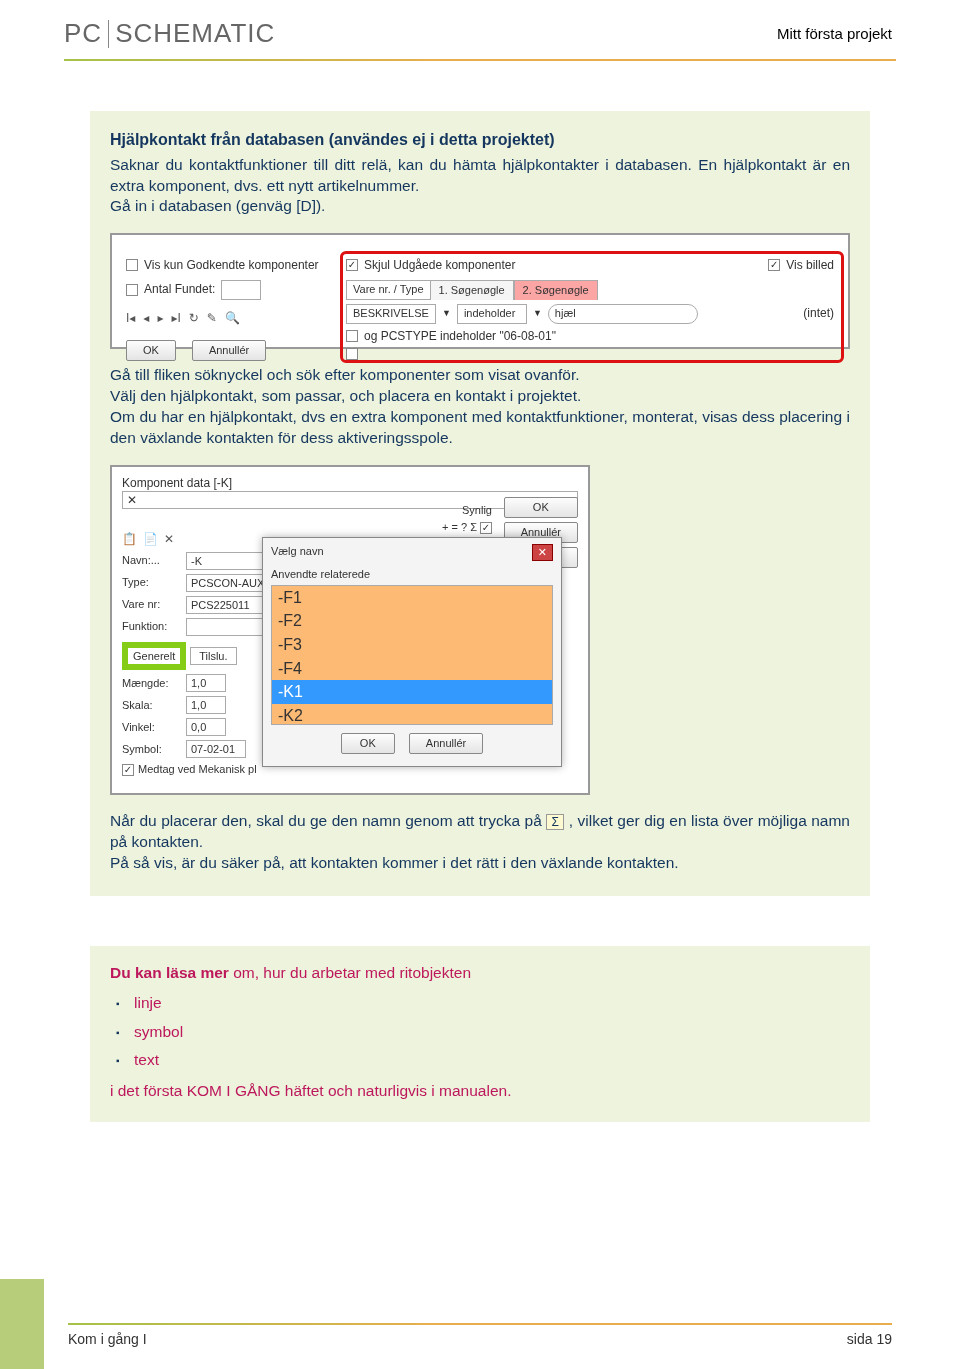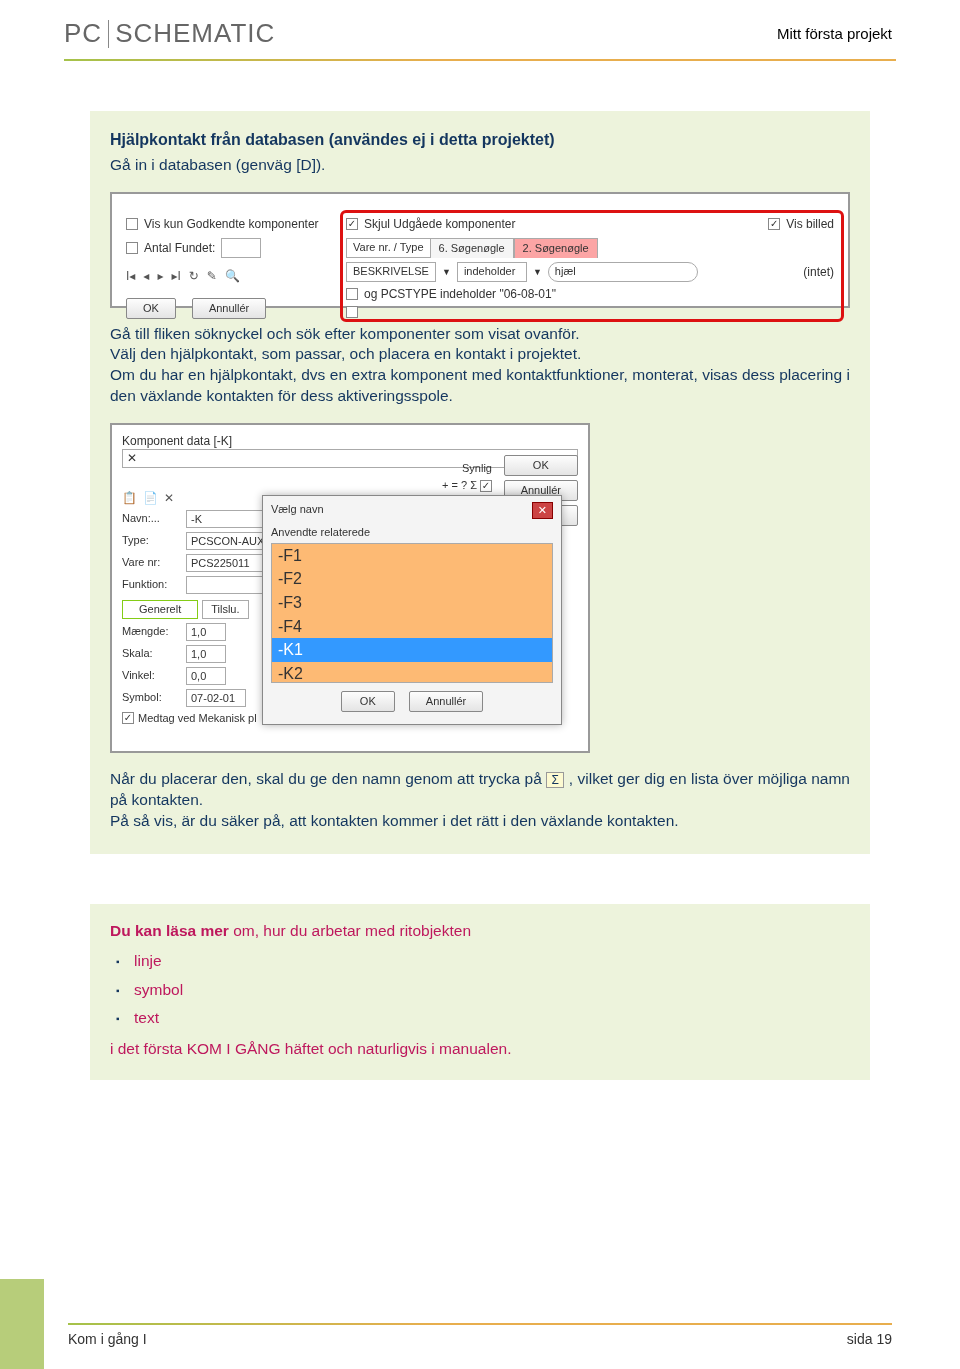--- a/index.html
+++ b/index.html
@@ -128,20 +128,21 @@
     <span>SCHEMATIC</span>
   </div>
   <div class="doc-title">Mitt första projekt</div>
 </div>
 <div class="hr-gradient"></div>
 
 <div class="content">
 
   <div class="section-box">
     <div class="heading">Hjälpkontakt från databasen (användes ej i detta projektet)</div>
+    <p>Saknar du kontaktfunktioner till ditt relä, kan du hämta hjälpkontakter i databasen. En hjälpkontakt är en extra komponent, dvs. ett nytt artikelnummer.</p>
     <p>Gå in i databasen (genväg [D]).</p>
 
     <div class="screenshot-placeholder ss1">
       <div class="left-col">
         <div class="row">
             <span class="cb"></span>
             <span>Vis kun Godkendte komponenter</span>
           </div>
         <div class="row" style="margin-top:6px;">
             <span class="cb"></span>
@@ -165,21 +166,21 @@
       <div class="right-col">
         <div class="row">
           <span class="cb">✓</span>
             <span>Skjul Udgåede komponenter</span>
           <span style="flex:1"></span>
           <span class="cb">✓</span>
             <span>Vis billed</span>
         </div>
         <div class="tabrow" style="margin-top:6px;">
           <span class="field" style="border-right:none;">Vare nr. / Type</span>
-          <span class="tab">6. Søgenøgle</span>
+          <span class="tab">1. Søgenøgle</span>
           <span class="tab active">2. Søgenøgle</span>
         </div>
         <div class="row">
           <span class="field" style="width:90px;">BESKRIVELSE</span>
           <span style="font-size:9px;">▼</span>
           <span class="field" style="width:70px;">indeholder</span>
           <span style="font-size:9px;">▼</span>
           <span class="field" style="width:150px;border-radius:10px;">hjæl</span>
           <span style="flex:1"></span>
           <span style="margin-left:30px;">(intet)</span>
@@ -229,21 +230,21 @@
         </div>
       <div class="row">
           <span class="lbl">Vare nr:</span>
           <span class="val">PCS225011</span>
         </div>
       <div class="row">
           <span class="lbl">Funktion:</span>
           <span class="val"></span>
         </div>
       <div class="row" style="margin-top:6px;">
-        <span class="tab active" style="border:1px solid #84cc16;padding:1px 16px;">Generelt</span>
+        <span class="tab active" style="border:6px solid #84cc16;padding:1px 5px;">Generelt</span>
         <span class="tab" style="border:1px solid #aaa;padding:1px 8px;">Tilslu.</span>
       </div>
       <div class="row">
           <span class="lbl">Mængde:</span>
           <span class="val" style="min-width:40px;">1,0</span>
         </div>
       <div class="row">
           <span class="lbl">Skala:</span>
           <span class="val" style="min-width:40px;">1,0</span>
         </div>

